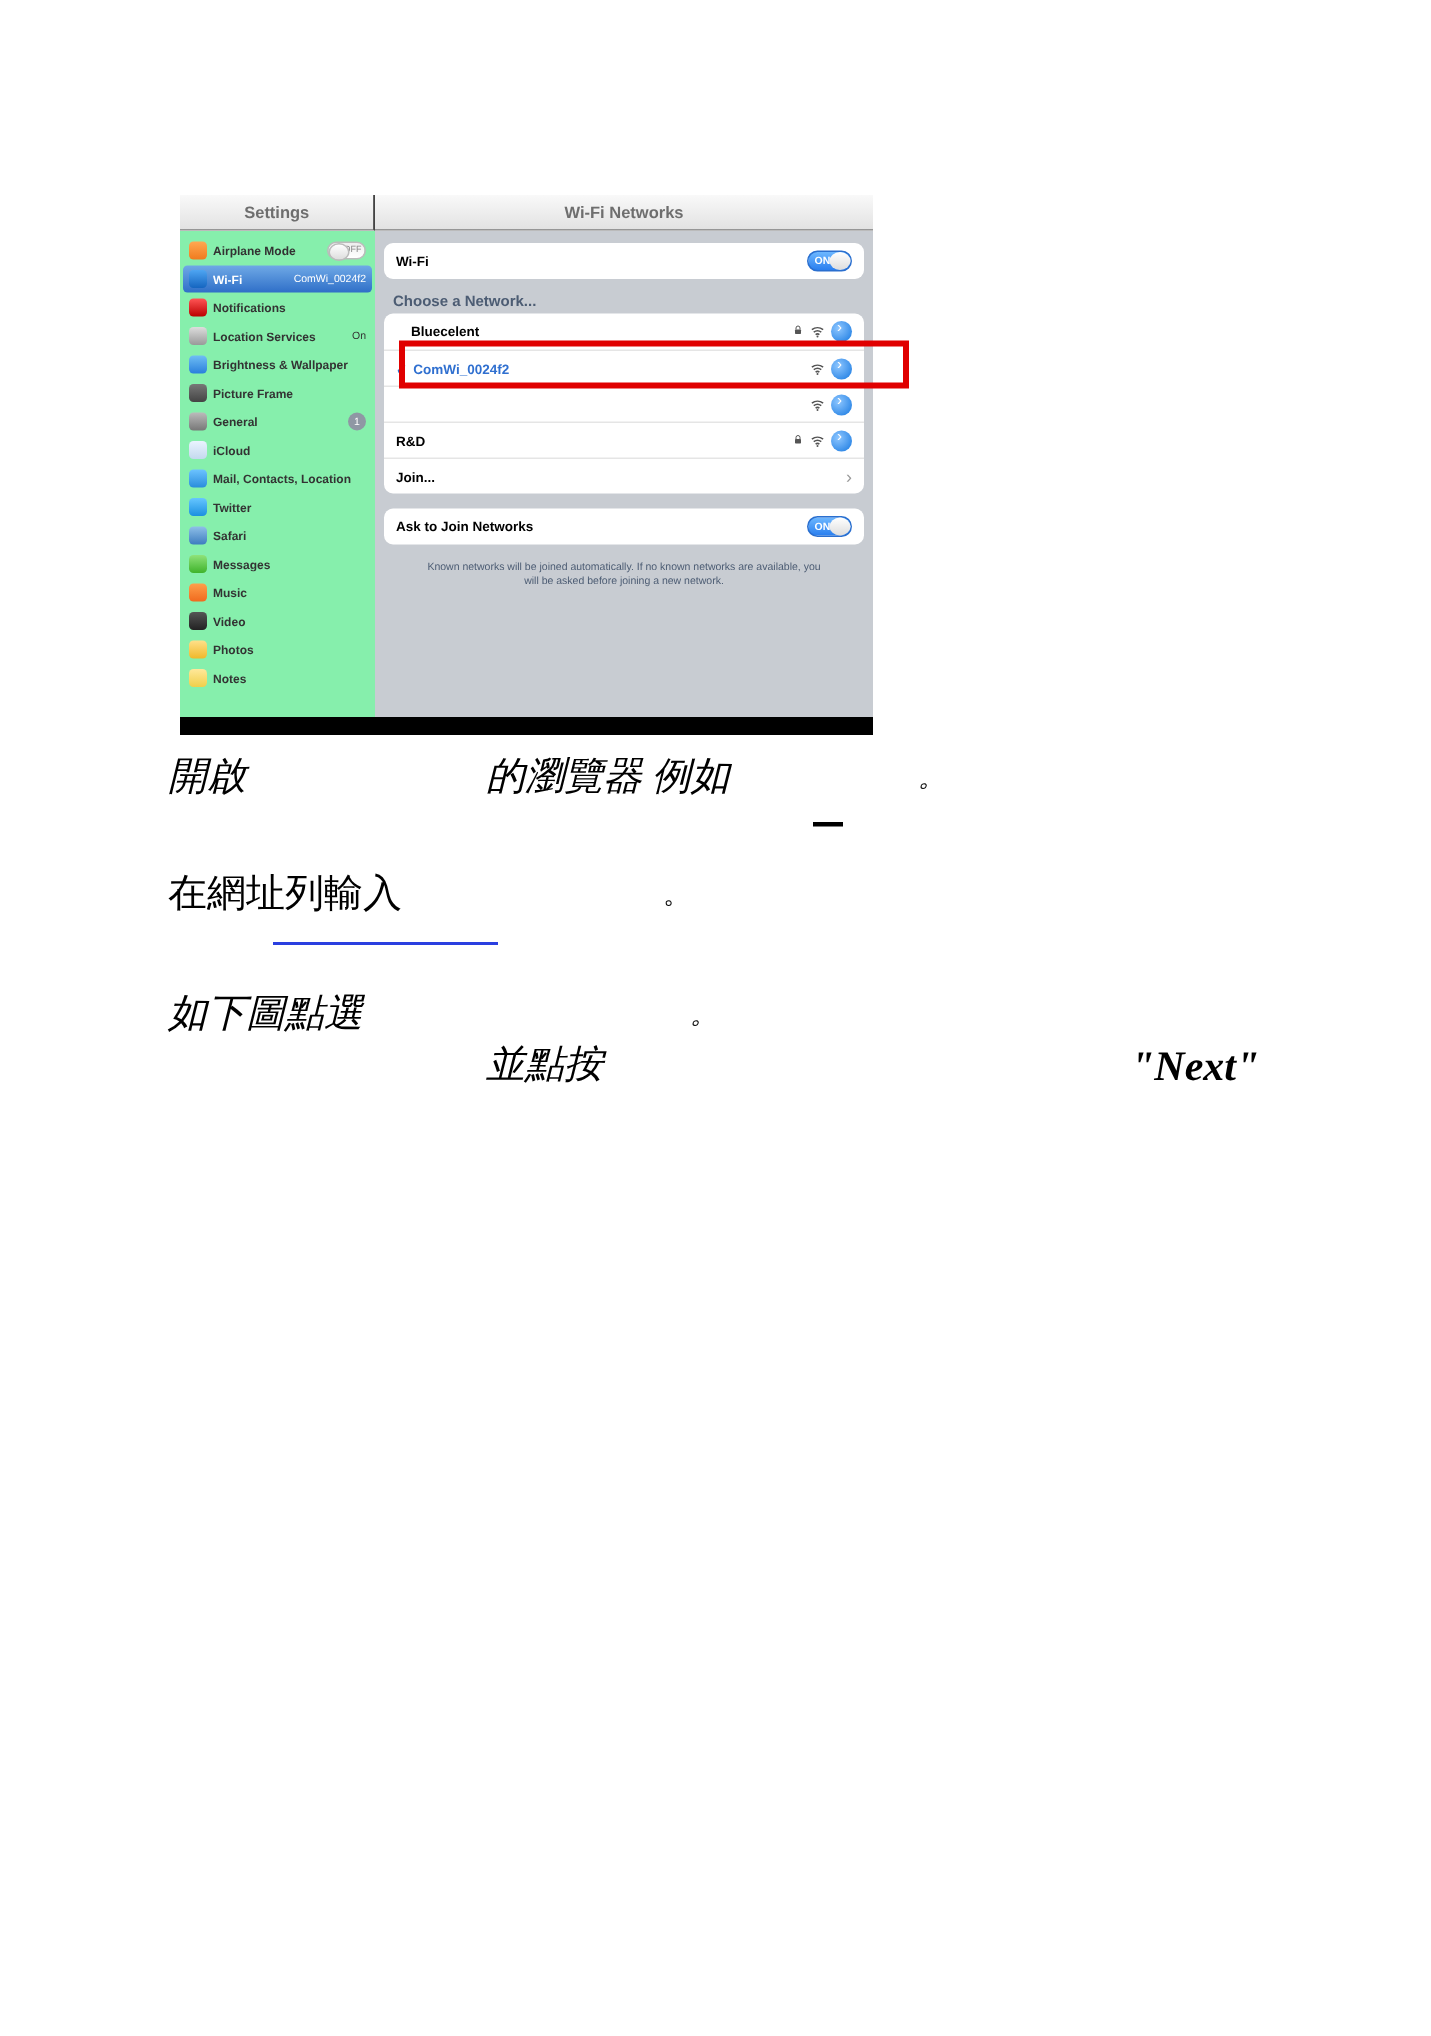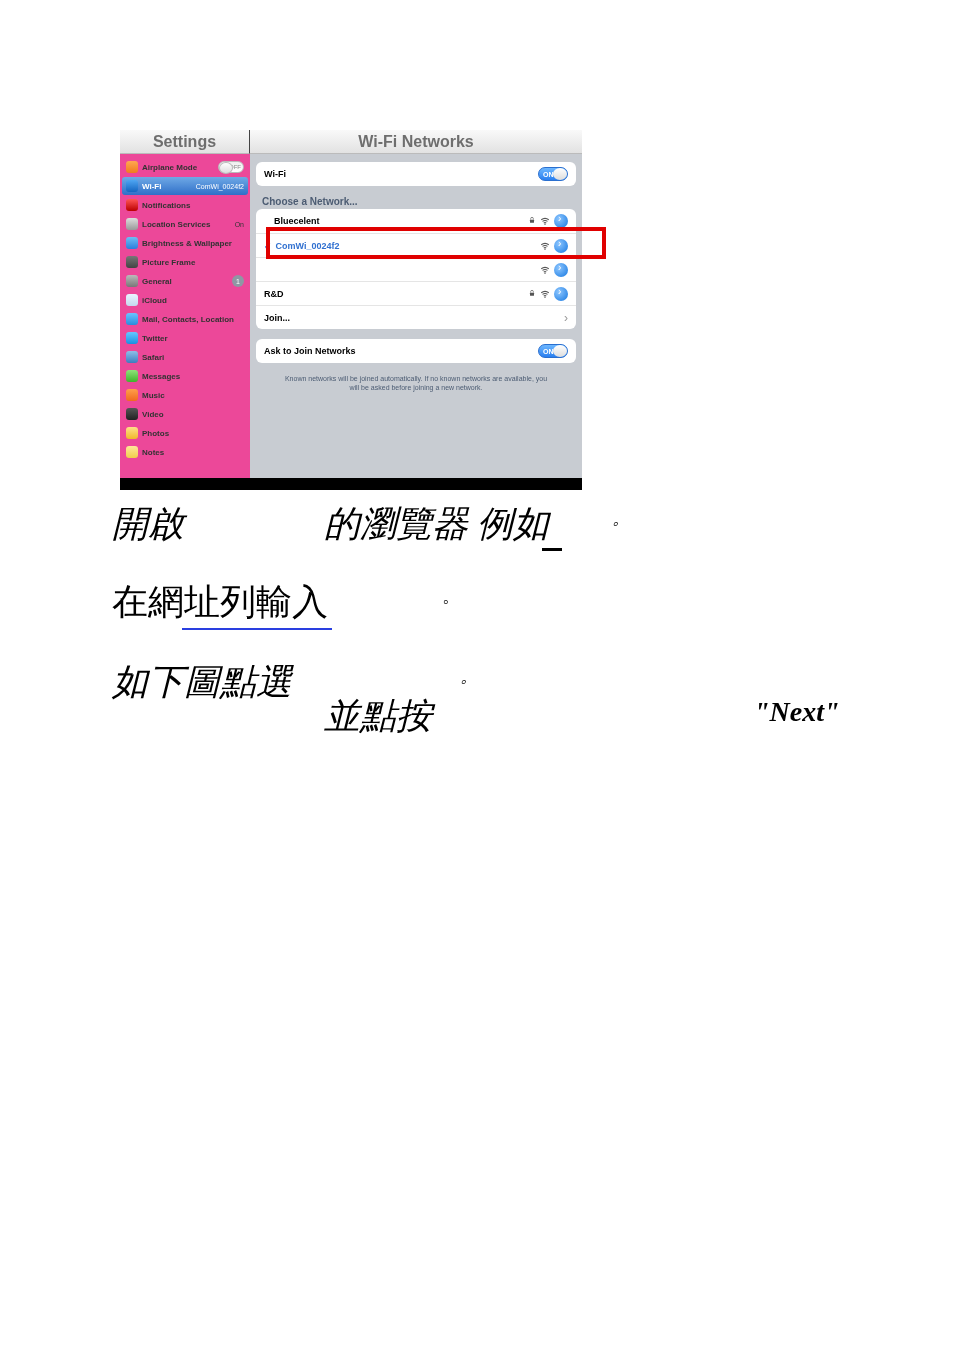--- a/index.html
+++ b/index.html
@@ -29,30 +29,30 @@
     font-size: 8px;
     color: #ccc;
   }
   .statusbar .center { position: absolute; left: 0; right: 0; text-align: center; }
   .titlebars {
     display: flex;
     height: 24px;
   }
   .title-side, .title-main-wrap {
     display: flex; align-items: center; justify-content: center;
-    font-size: 16px; font-weight: bold; color: #6e6e6e;
+    font-size: 11px; font-weight: bold; color: #6e6e6e;
     background: linear-gradient(#f9f9f9,#e2e2e2);
     border-bottom: 1px solid #bbb;
   }
   .title-side { width: 130px; border-right: 1px solid #444; }
   .title-main-wrap { flex: 1; }
   .panes { display: flex; height: calc(100% - 36px);}
   .sidebar {
     width: 130px;
-    background: #ec4899;
+    background: #86efac;
     padding: 4px 2px;
     overflow: hidden;
   }
   .side-item {
     display: flex;
     align-items: center;
     height: 18px;
     padding: 0 4px;
     font-size: 8px;
     color: #333;
@@ -140,21 +140,21 @@
   .hint {
     font-size: 7px; color: #4c5c73; text-align:center; padding: 2px 10px 0;
   }
   .redbox {
     position: absolute;
     border: 4px solid #e00000;
     pointer-events: none;
   }
   .doc-text {
     position: absolute;
-    font-size: 36px;
+    font-size: 26px;
     font-family: "Microsoft YaHei","PMingLiU",serif;
   }
   .italic { font-style: italic; }
   .bold { font-weight: bold; }
   .chev { color:#999; font-size:12px;}
 </style>
 </head>
 <body>
 
 <div class="ipad-shot">

